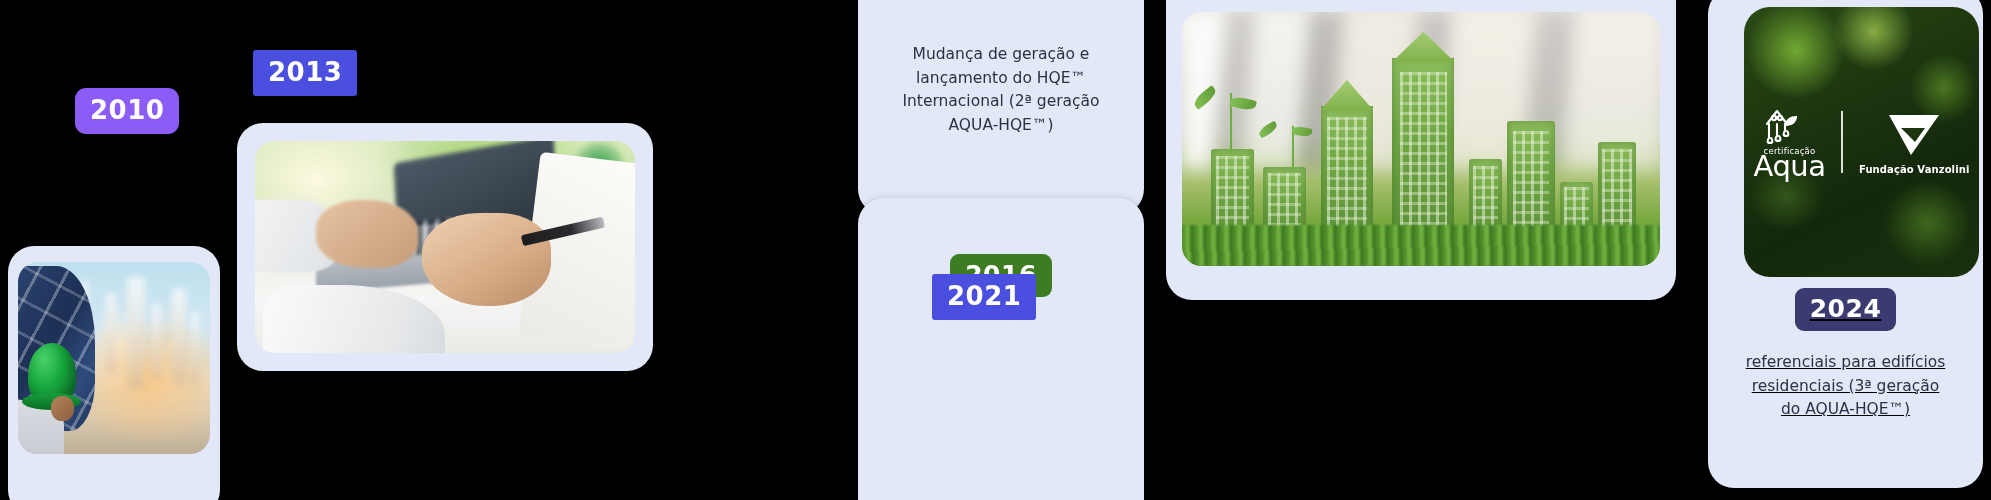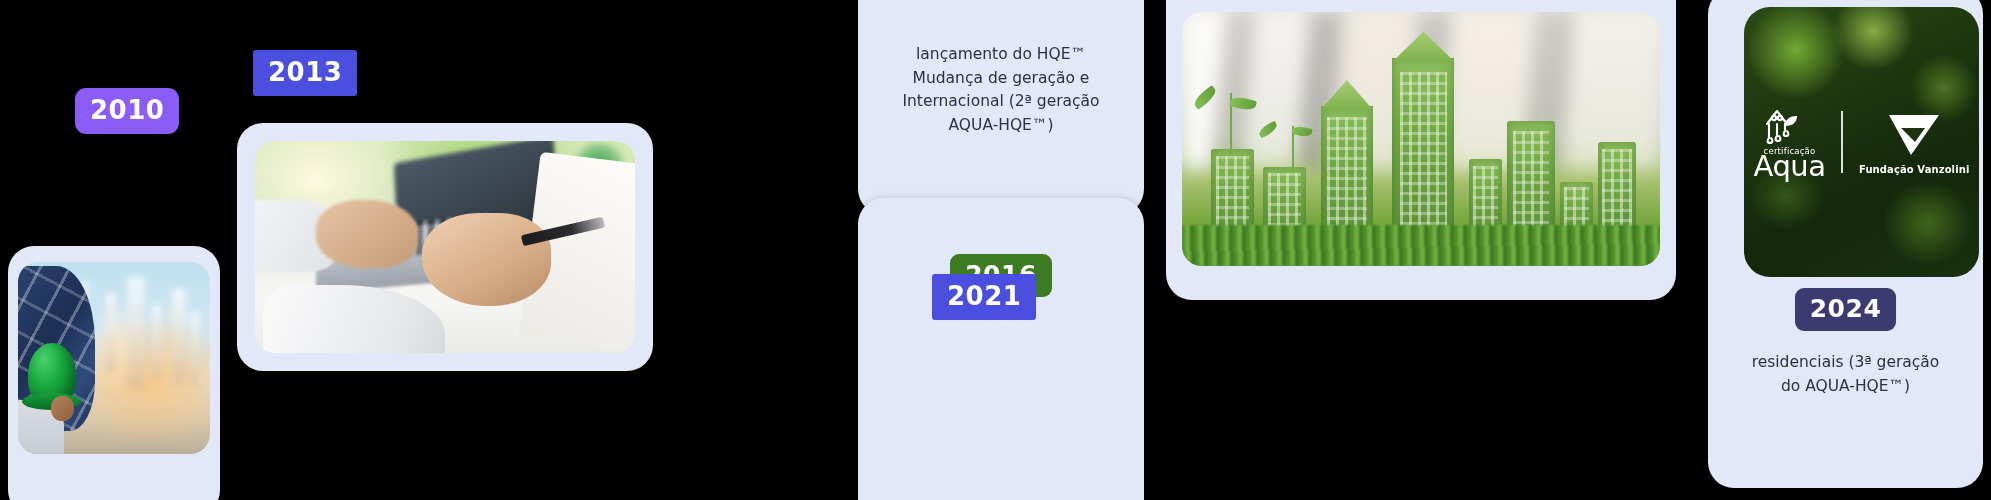--- a/index.html
+++ b/index.html
@@ -310,22 +310,22 @@
       <div class="sleeve-right"></div>
       <div class="hand-b"></div>
       <div class="pen"></div>
     </div>
   </div>
   <div class="badge badge-float" style="left:253px; top:39px; background:#4a4fe0;margin-top:11px;">2013</div>
 
   <div class="card" style="left:858px; top:-38px; width:286px; height:253px;">
     <div class="card-inner" style="padding-top:60px;">
       <div class="card-text" style="margin-top:21px;">
+        <div>Mudança de geração e</div>
         <div>lançamento do HQE™</div>
-        <div>Mudança de geração e</div>
         <div>Internacional (2ª geração</div>
         <div>AQUA-HQE™)</div>
       </div>
     </div>
   </div>
 
   <div class="card" style="left:858px; top:198px; width:286px; height:340px;">
     <div class="card-inner" style="padding-top:56px;">
       <div class="badge badge-incard" style="background:#3d7c22;">2016</div>
     </div>
@@ -390,22 +390,23 @@
           <svg width="58" height="50" viewBox="0 0 58 50">
             <path d="M4 6 L54 6 L26 46 Z" fill="#ffffff"></path>
             <path d="M16 19 L40 19 L30 33 Z" fill="#1d3510"></path>
           </svg>
           <div class="vanz-word">Fundação Vanzolini</div>
         </div>
 
       </div>
     </div>
 
-    <div class="card-inner" style="position:absolute; left:0; top:300px;">
+    <div class="card-inner" style="position:absolute; left:0; top:300px;text-decoration:underline;">
       <div class="badge badge-incard" style="background:#3b3b72;">2024</div>
       <div class="card-text" style="margin-top:20px; padding:0 10px;">
+        <div>referenciais para edifícios</div>
         <div>residenciais (3ª geração</div>
         <div>do AQUA-HQE™)</div>
       </div>
     </div>
   </div>
 
 </div>
 
 </body></html>

